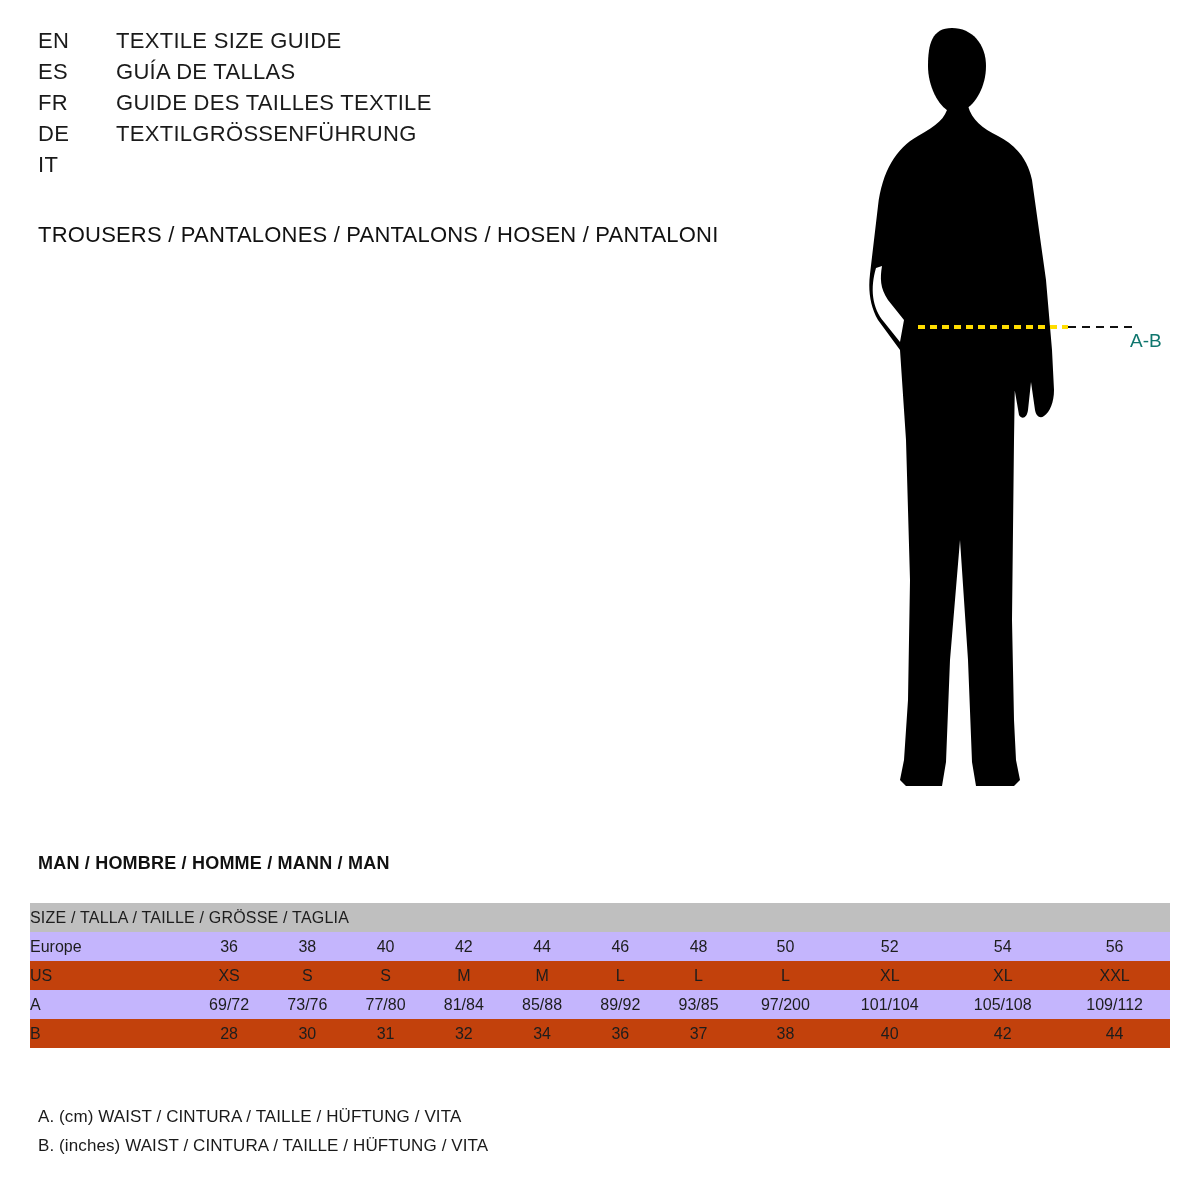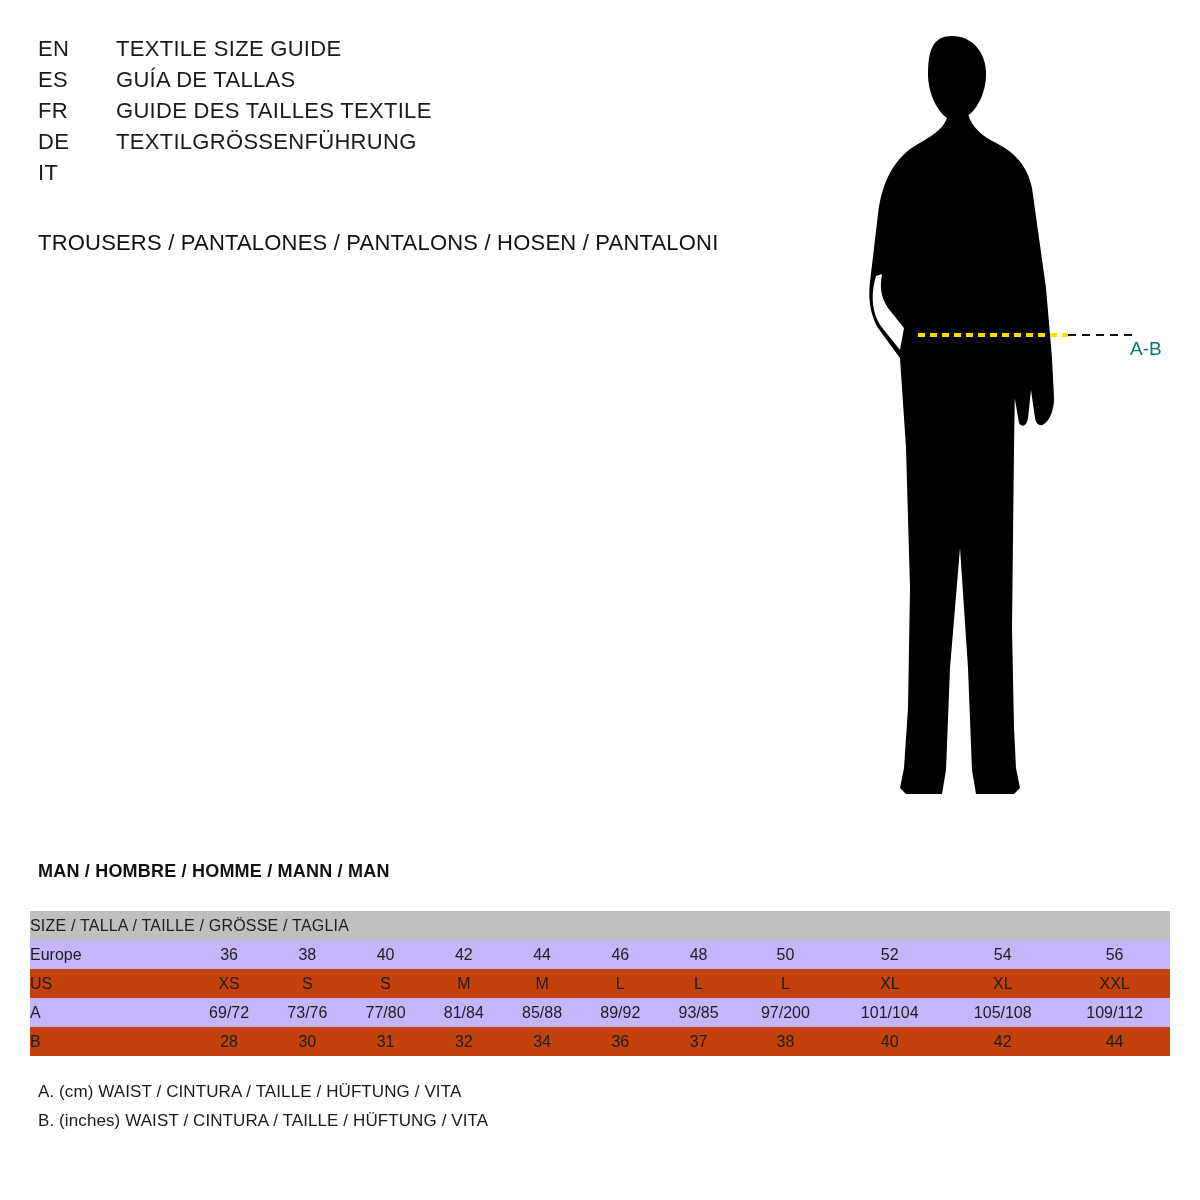--- a/index.html
+++ b/index.html
@@ -12,21 +12,20 @@
     height: 1200px;
     font-family: "Liberation Sans", sans-serif;
     color: #1a1a1a;
     position: relative;
     overflow: hidden;
   }
   .page {
     position: relative;
     width: 1200px;
     height: 852px;
-    margin-top: 8px;
   }
 
   
   .lang-block {
     position: absolute;
     left: 38px;
     top: 28px;
     width: 760px;
   }
   .lang-row {
@@ -119,21 +118,21 @@
   }
   td.val-cell {
     text-align: center;
     white-space: nowrap;
   }
 
   
   .footnotes {
     position: absolute;
     left: 38px;
-    top: 1074px;
+    top: 1107px;
   }
   .footnote {
     font-size: 17px;
     color: #1a1a1a;
     margin-bottom: 9px;
     letter-spacing: 0.1px;
     white-space: nowrap;
   }
 </style>
 </head>

